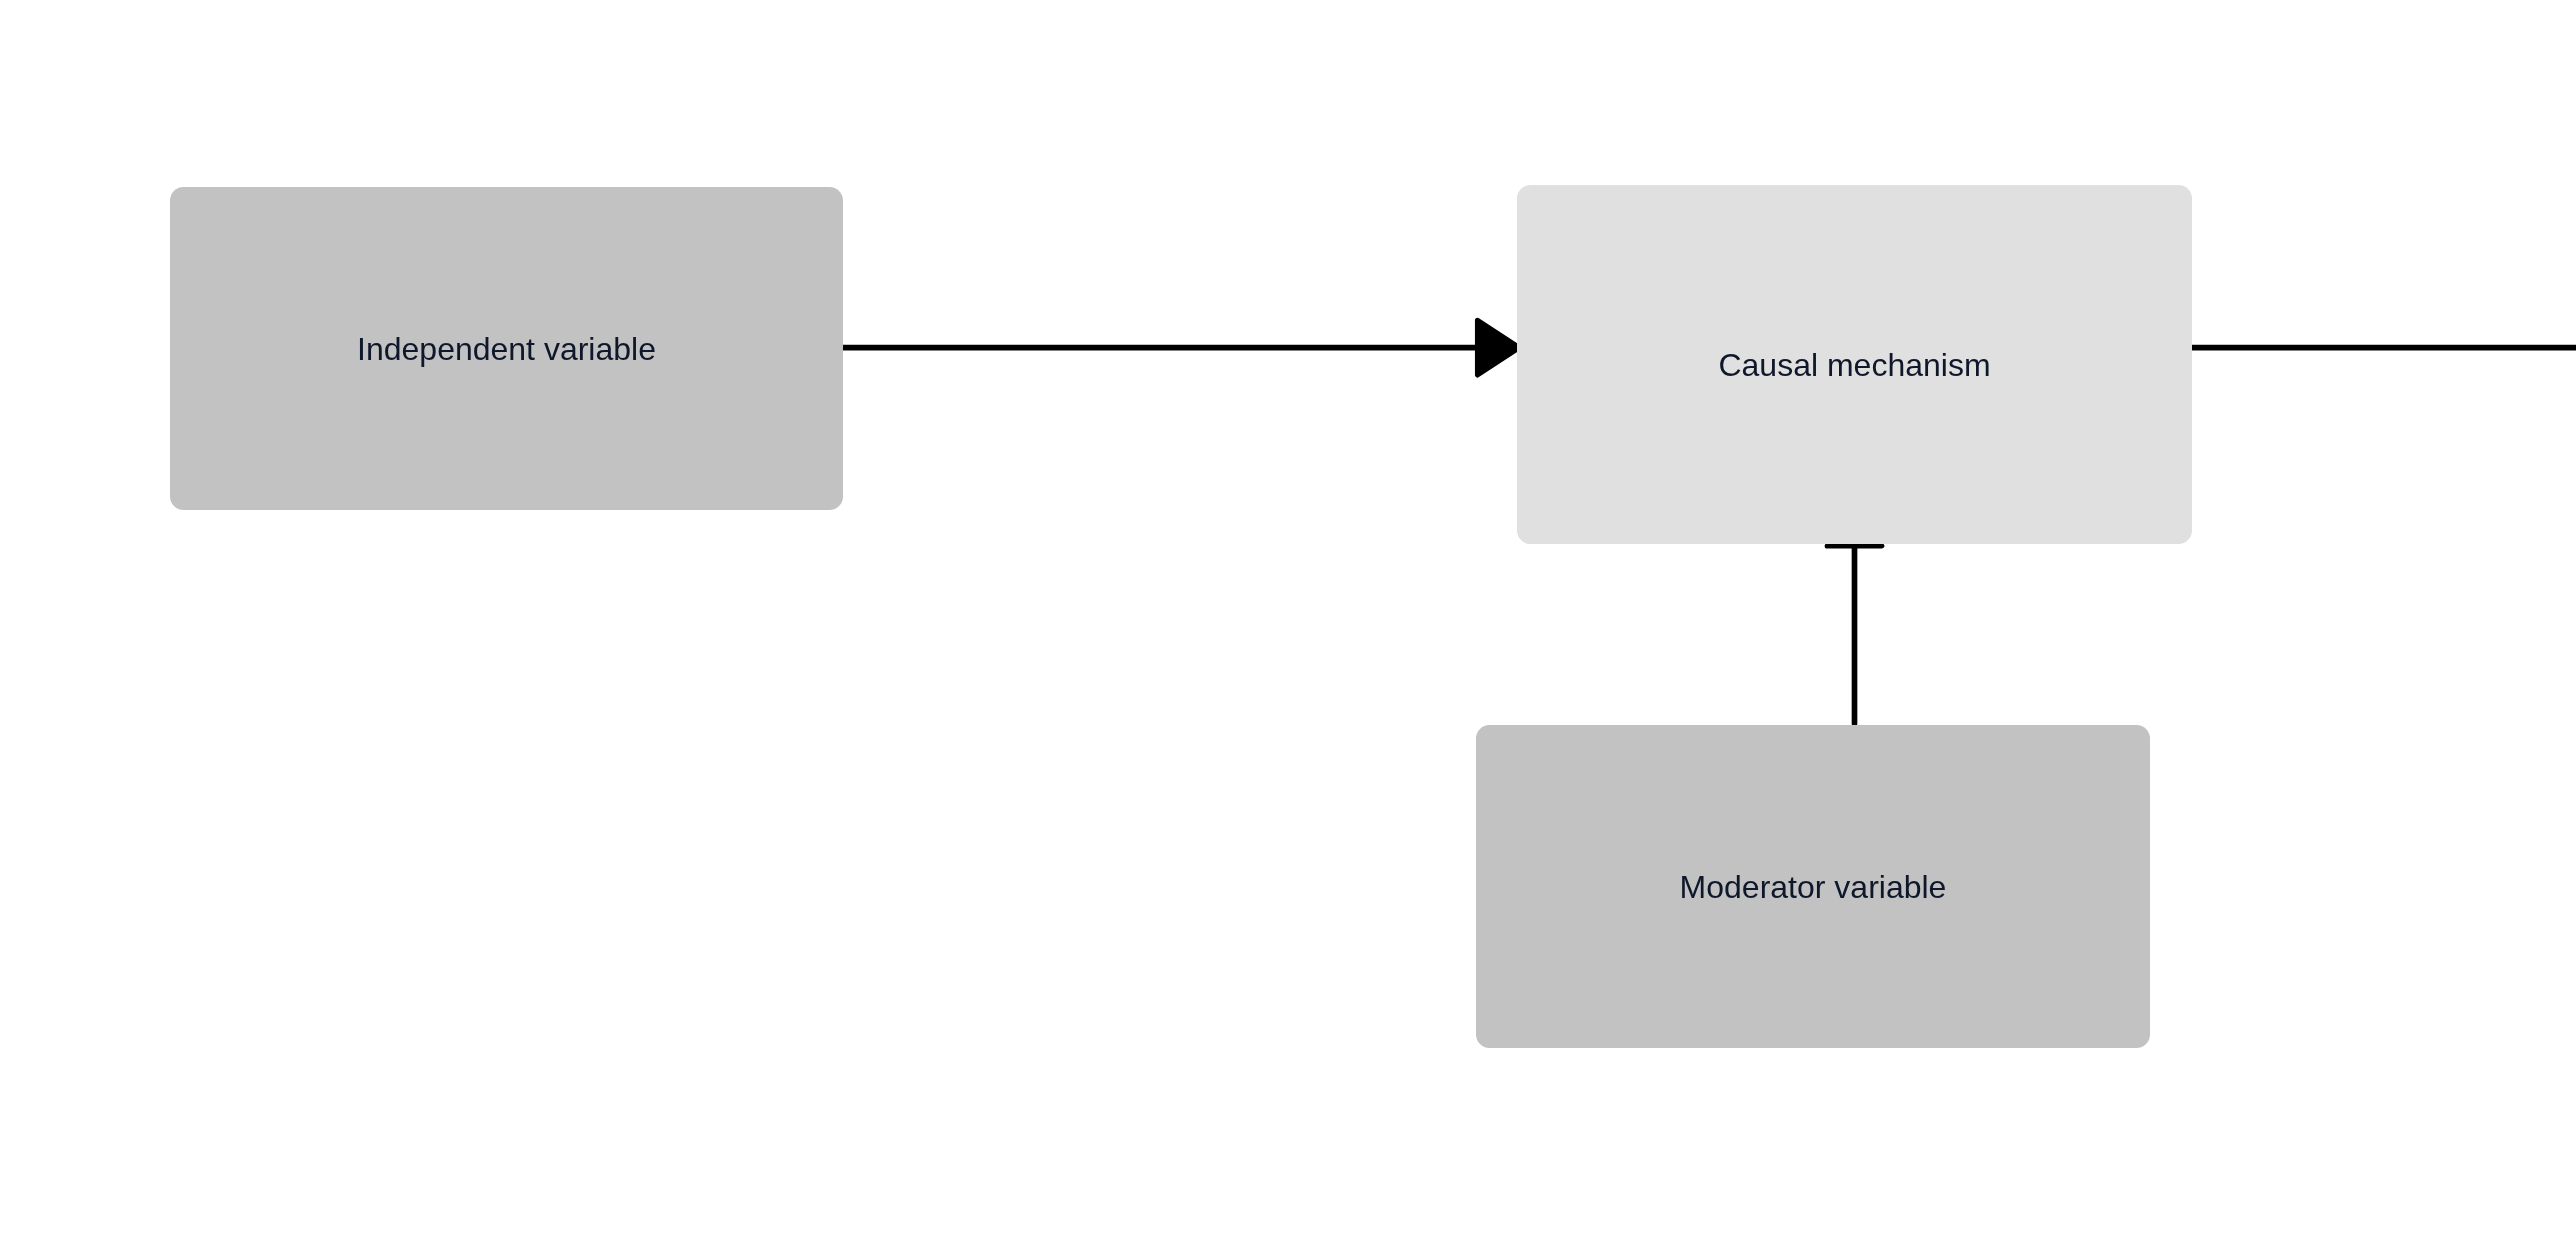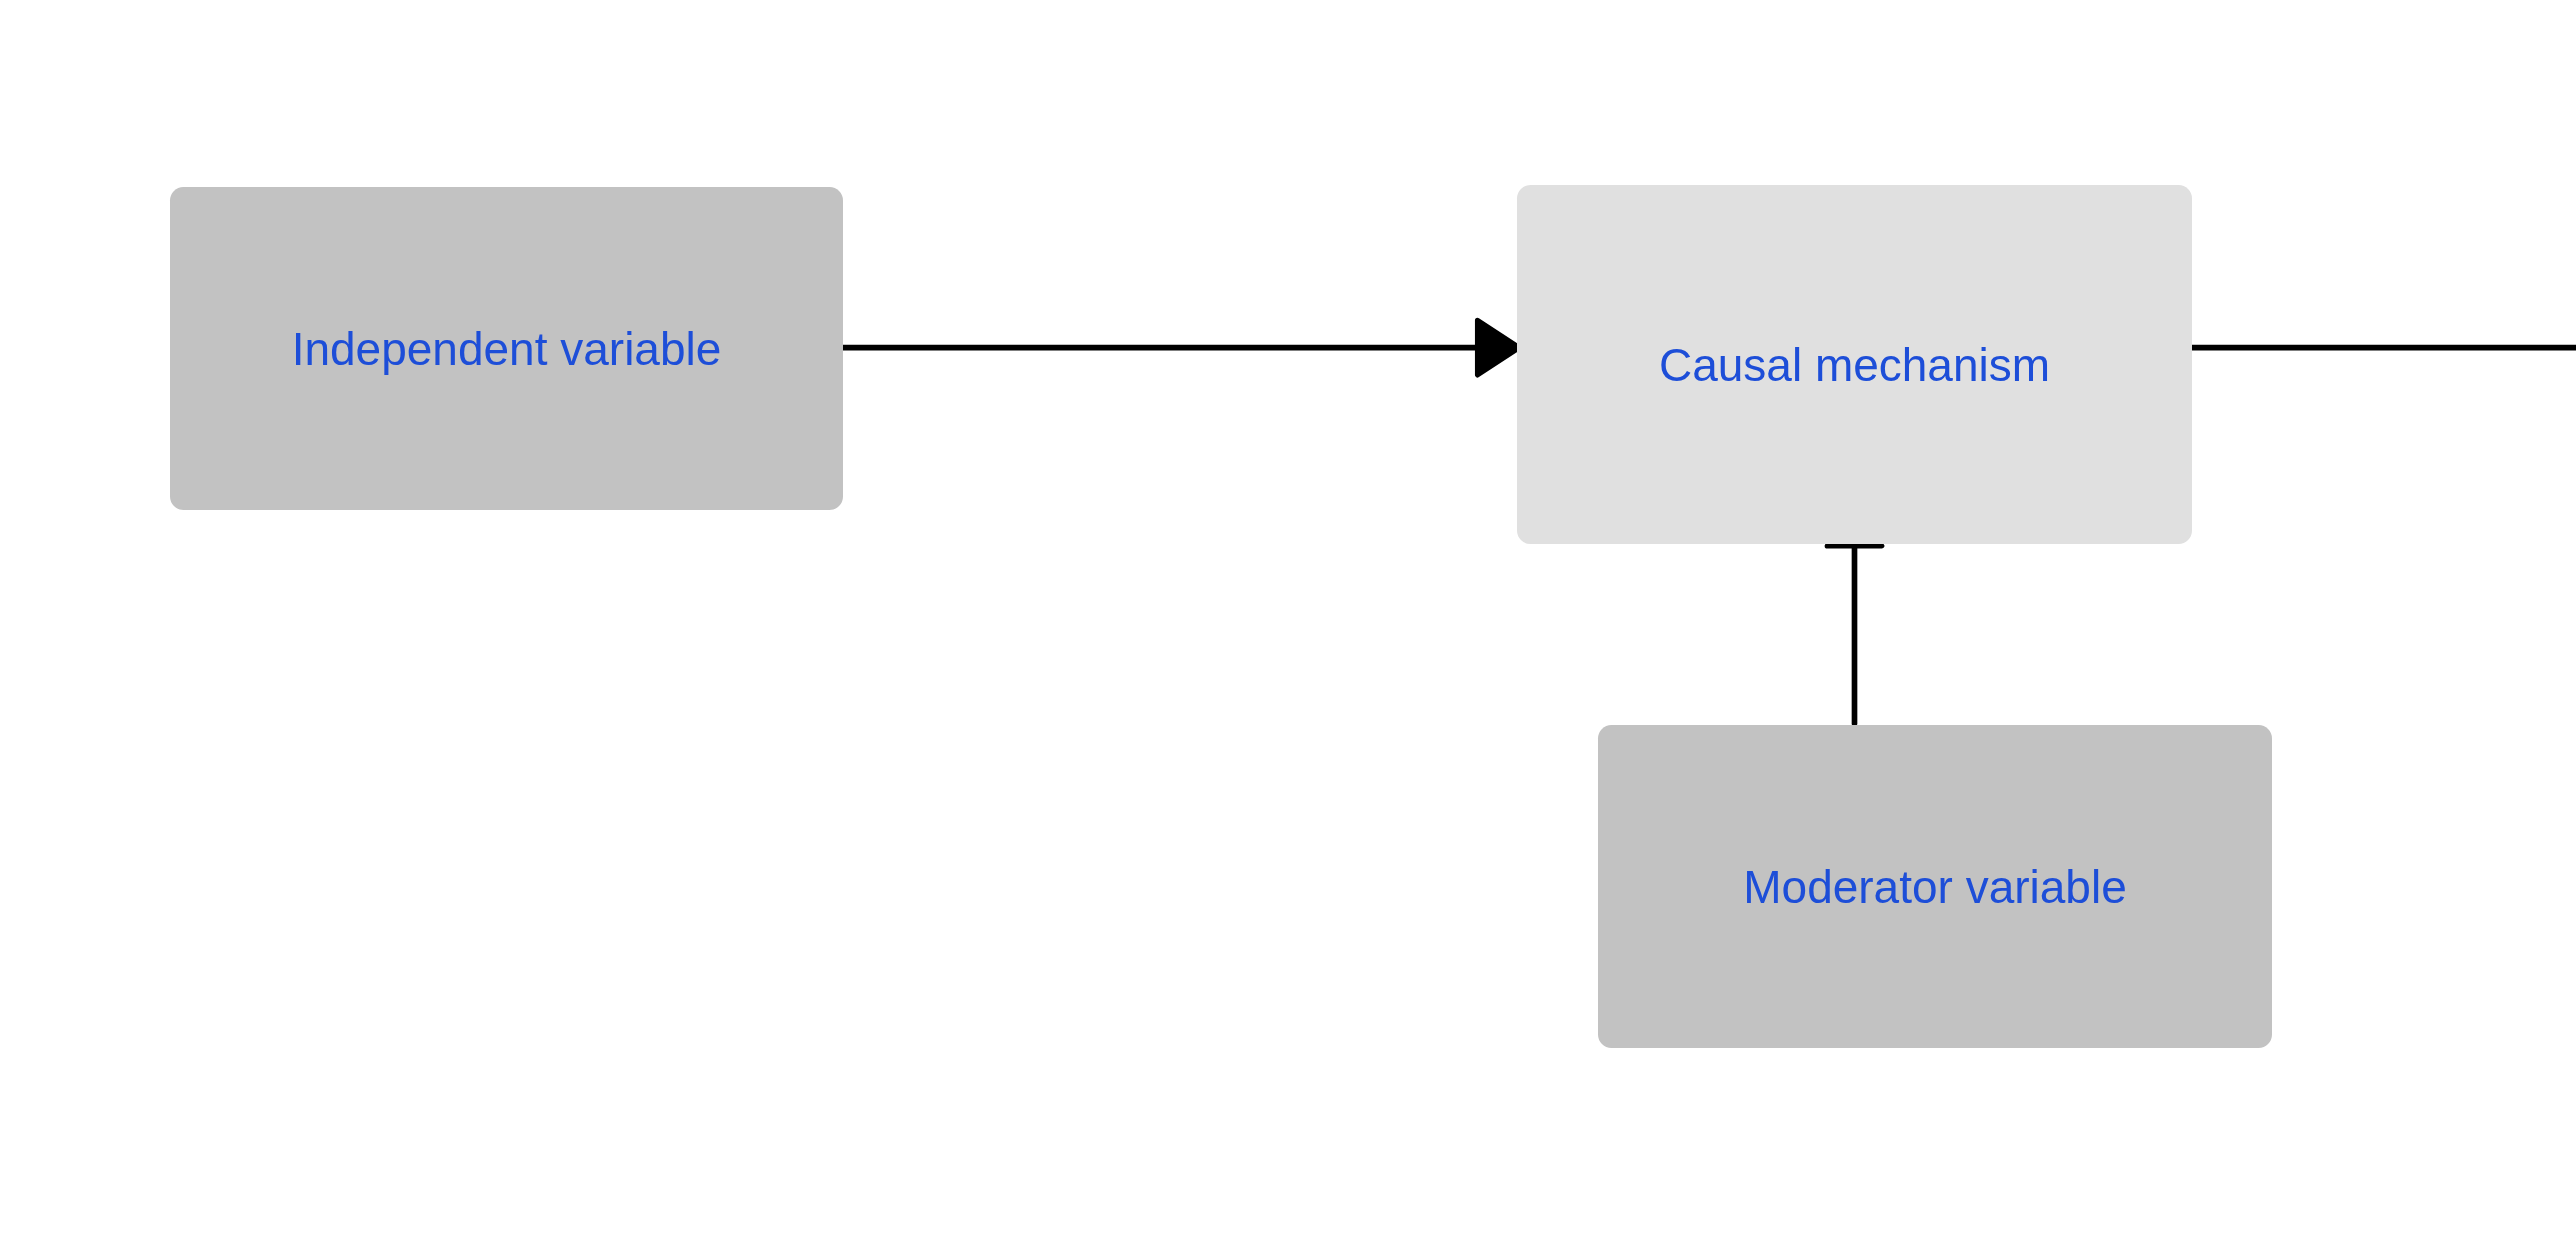--- a/index.html
+++ b/index.html
@@ -20,23 +20,23 @@
   .node {
     position: absolute;
     box-sizing: border-box;
     border-radius: 13.4px;
     display: flex;
     align-items: center;
     justify-content: center;
   }
   .node-label {
     font-family: "Liberation Sans", sans-serif;
-    font-size: 46px;
+    font-size: 32px;
     font-weight: 400;
-    color: #1d4ed8;
+    color: #0f172a;
     line-height: 1;
     letter-spacing: 0px;
     white-space: nowrap;
     text-align: center;
   }
   #edge-layer {
     position: absolute;
     left: 0;
     top: 0;
     width: 3709px;
@@ -68,18 +68,18 @@
   </svg>
 
   <div class="node" id="node-independent-variable" style="left: 170px; top: 187px; width: 673px; height: 323px; background: rgb(194, 194, 194);">
     <span class="node-label">Independent variable</span>
   </div>
 
   <div class="node" id="node-causal-mechanism" style="left: 1517px; top: 185px; width: 675px; height: 359px; background: rgb(224, 224, 224);">
     <span class="node-label">Causal mechanism</span>
   </div>
 
-  <div class="node" id="node-moderator-variable" style="left: 1598px; top: 725px; width: 674px; height: 323px; background: rgb(194, 194, 194);">
+  <div class="node" id="node-moderator-variable" style="left: 1476px; top: 725px; width: 674px; height: 323px; background: rgb(194, 194, 194);">
     <span class="node-label">Moderator variable</span>
   </div>
 
 </div>
 
 
 </body></html>

